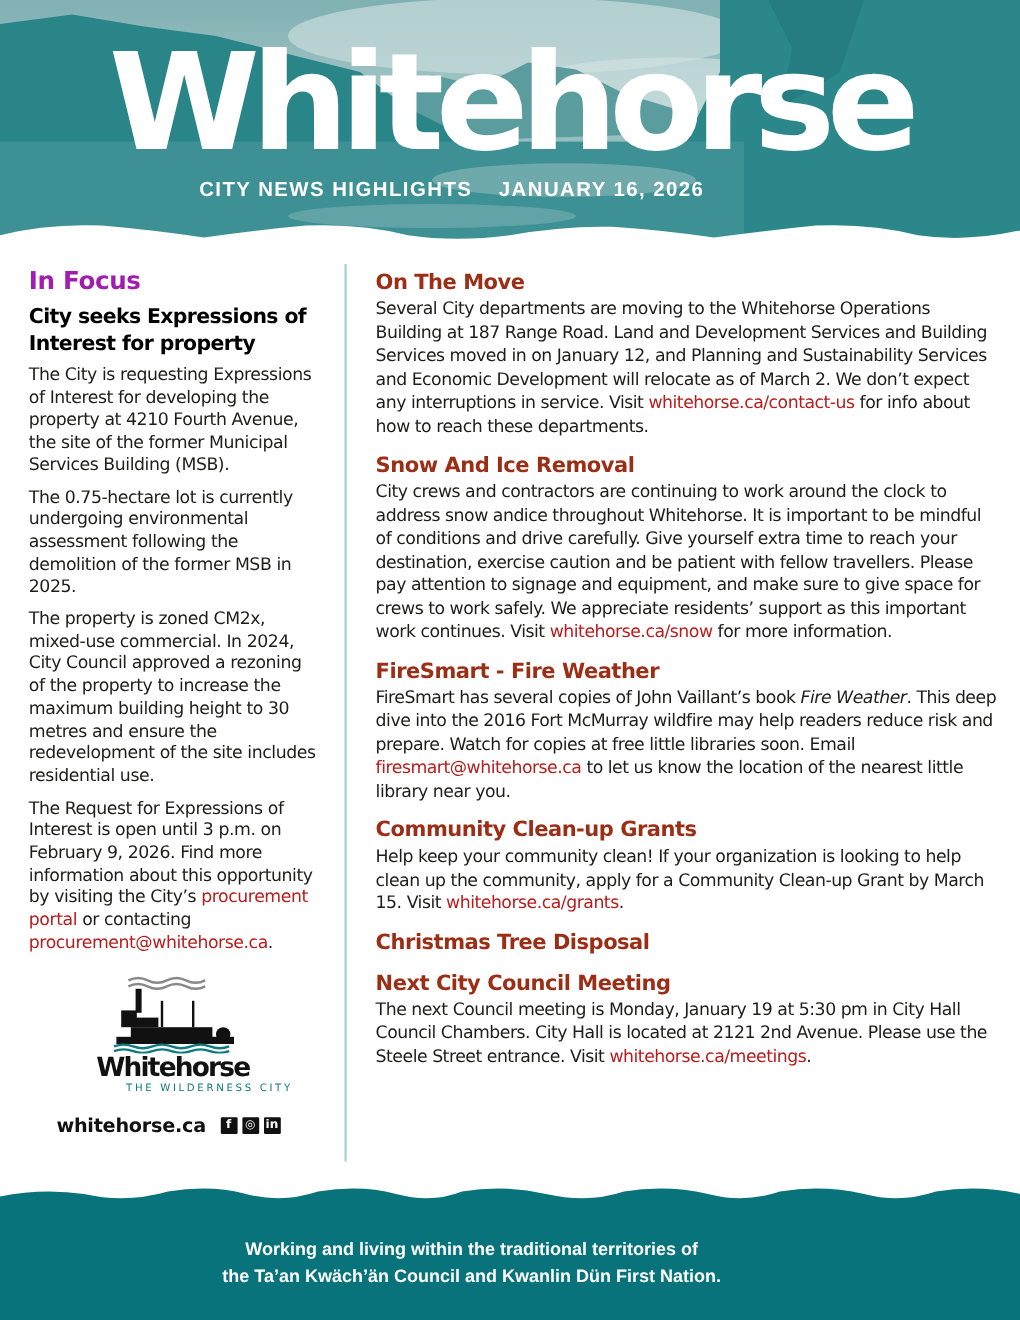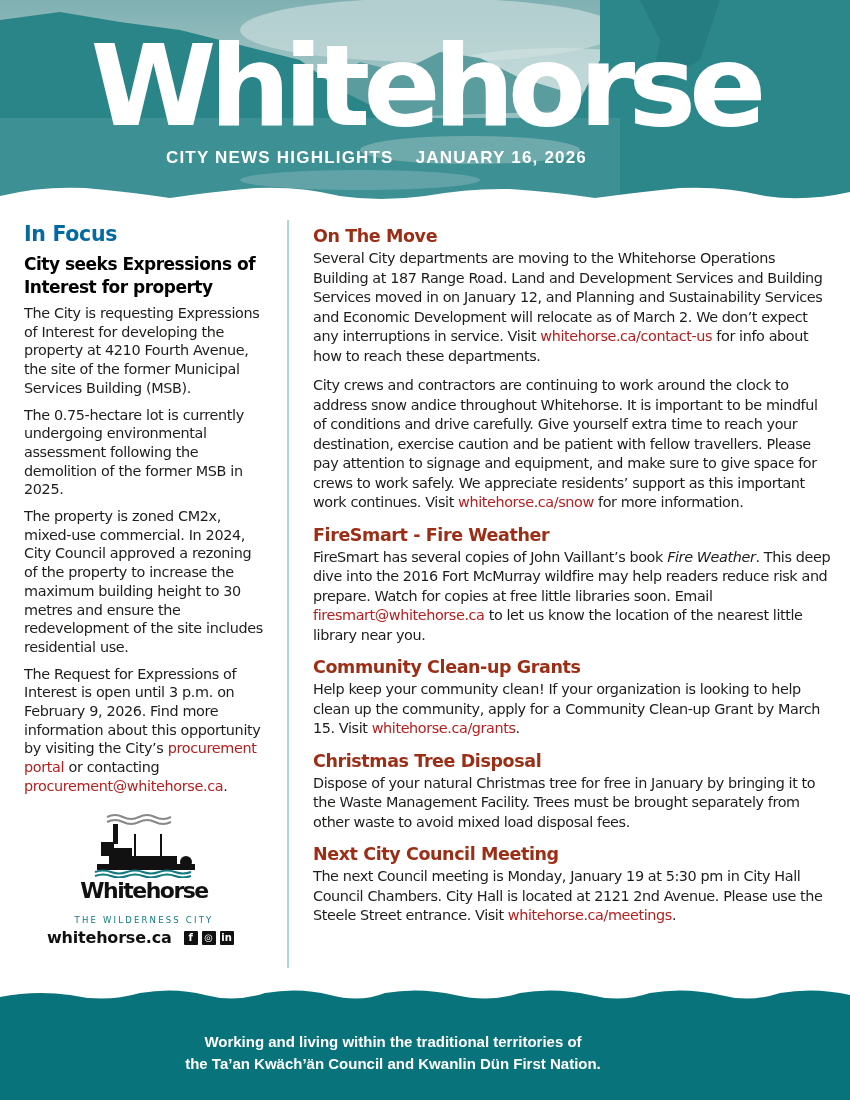--- a/index.html
+++ b/index.html
@@ -7,28 +7,28 @@
 
   
   .header { position:absolute; left:0; top:0; width:850px; height:210px; overflow:hidden; }
   .header svg.bg { position:absolute; left:0; top:0; }
   .masthead { position:absolute; left:0; top:26px; width:850px; text-align:center; color:#fff; font-family:"DejaVu Sans", sans-serif; font-weight:bold; font-size:112px; letter-spacing:-7px; line-height:120px; transform:scaleX(1.02); }
   .subhead { position:absolute; left:0; top:148px; width:753px; text-align:center; color:#fff; font-family:"Liberation Sans", sans-serif; font-weight:bold; font-size:17px; letter-spacing:1.2px; }
   .subhead span + span { margin-left:22px; }
 
   
   .left { position:absolute; left:24px; top:222px; width:240px; }
-  .in-focus { color:#0369a1; font-family:"DejaVu Sans", sans-serif; font-weight:bold; font-size:20.5px; margin:0 0 7px 0; letter-spacing:-0.3px; }
+  .in-focus { color:#a21caf; font-family:"DejaVu Sans", sans-serif; font-weight:bold; font-size:20.5px; margin:0 0 7px 0; letter-spacing:-0.3px; }
   .left-title { color:#000000; font-family:"DejaVu Sans", sans-serif; font-weight:bold; font-size:17px; line-height:23px; margin:0 0 5px 0; letter-spacing:-0.5px; }
   .left p { font-size:14.4px; line-height:18.7px; margin:0 0 8px 0; letter-spacing:-0.35px; }
   a, .link { color:#b91c1c; text-decoration:none; }
 
   .logo { position:absolute; left:44px; top:812px; width:200px; text-align:center; }
   .logo-word { font-family:"DejaVu Sans", sans-serif; font-weight:bold; font-size:22px; color:#111; letter-spacing:-1.5px; line-height:22px; margin-top:-2px; }
-  .logo-tag { font-family:"DejaVu Sans", sans-serif; font-size:8.5px; color:#0f7a80; letter-spacing:2.2px; margin-top:13px; }
+  .logo-tag { font-family:"DejaVu Sans", sans-serif; font-size:8.5px; color:#0f7a80; letter-spacing:2.2px; margin-top:0;text-align:right; }
   .social-row { position:absolute; left:47px; top:928px; display:flex; align-items:center; }
   .site { font-family:"DejaVu Sans", sans-serif; font-weight:bold; font-size:16px; color:#111; letter-spacing:-0.2px; }
   .sicon { width:14px; height:14px; background:#111; color:#fff; font-size:10px; font-weight:bold; display:inline-flex; align-items:center; justify-content:center; margin-left:4px; border-radius:1px; font-family:"DejaVu Sans", sans-serif; }
   .sicon.first { margin-left:12px; }
 
   .divider { position:absolute; left:287px; top:220px; width:2px; height:748px; background:#a8d8d8; }
 
   
   .right { position:absolute; left:313px; top:224px; width:520px; }
   .section { margin-bottom:10px; }
@@ -111,33 +111,33 @@
 </div>
 
 <div class="divider"></div>
 
 <div class="right">
   <div class="section">
     <h3 class="sec-title">On The Move</h3>
     <p class="sec-body"><span>Several City departments are moving to the Whitehorse Operations Building at 187 Range Road. Land and Development Services and Building Services moved in on January 12, and Planning and Sustainability Services and Economic Development will relocate as of March 2. We don’t expect any interruptions in service. Visit </span><a>whitehorse.ca/contact-us</a><span> for info about how to reach these departments.</span></p>
   </div>
   <div class="section">
+    <h3 class="sec-title">Snow And Ice Removal</h3>
     <p class="sec-body"><span>City crews and contractors are continuing to work around the clock to address snow andice throughout Whitehorse. It is important to be mindful of conditions and drive carefully. Give yourself extra time to reach your destination, exercise caution and be patient with fellow travellers. Please pay attention to signage and equipment, and make sure to give space for crews to work safely. We appreciate residents’ support as this important work continues. Visit </span><a>whitehorse.ca/snow</a><span> for more information.</span></p>
   </div>
   <div class="section">
     <h3 class="sec-title">FireSmart - Fire Weather</h3>
     <p class="sec-body"><span>FireSmart has several copies of John Vaillant’s book </span><em>Fire Weather</em><span>. This deep dive into the 2016 Fort McMurray wildfire may help readers reduce risk and prepare. Watch for copies at free little libraries soon. Email </span><a>firesmart@whitehorse.ca</a><span> to let us know the location of the nearest little library near you.</span></p>
   </div>
   <div class="section">
     <h3 class="sec-title">Community Clean-up Grants</h3>
     <p class="sec-body"><span>Help keep your community clean! If your organization is looking to help clean up the community, apply for a Community Clean-up Grant by March 15. Visit </span><a>whitehorse.ca/grants</a><span>.</span></p>
   </div>
   <div class="section">
     <h3 class="sec-title">Christmas Tree Disposal</h3>
-    <p class="sec-body">Dispose of your natural Christmas tree for free in January by bringing it to the Waste Management Facility. Trees must be brought separately from other waste to avoid mixed load disposal fees.</p>
   </div>
   <div class="section">
     <h3 class="sec-title">Next City Council Meeting</h3>
     <p class="sec-body"><span>The next Council meeting is Monday, January 19 at 5:30 pm in City Hall Council Chambers. City Hall is located at 2121 2nd Avenue. Please use the Steele Street entrance. Visit </span><a>whitehorse.ca/meetings</a><span>.</span></p>
   </div>
 </div>
 
 <svg class="footer" width="850" height="115" viewBox="0 0 850 115">
   <path d="M0 12 Q35 5 70 10 Q105 18 140 8 Q175 2 205 10 Q235 18 265 8 Q300 2 330 10 Q360 18 385 8 Q420 2 455 10 Q490 18 520 8 Q555 2 590 10 Q620 18 650 8 Q685 2 720 10 Q750 18 780 8 Q815 2 850 10 L850 115 L0 115 Z" fill="#08737a"></path>
 </svg>

